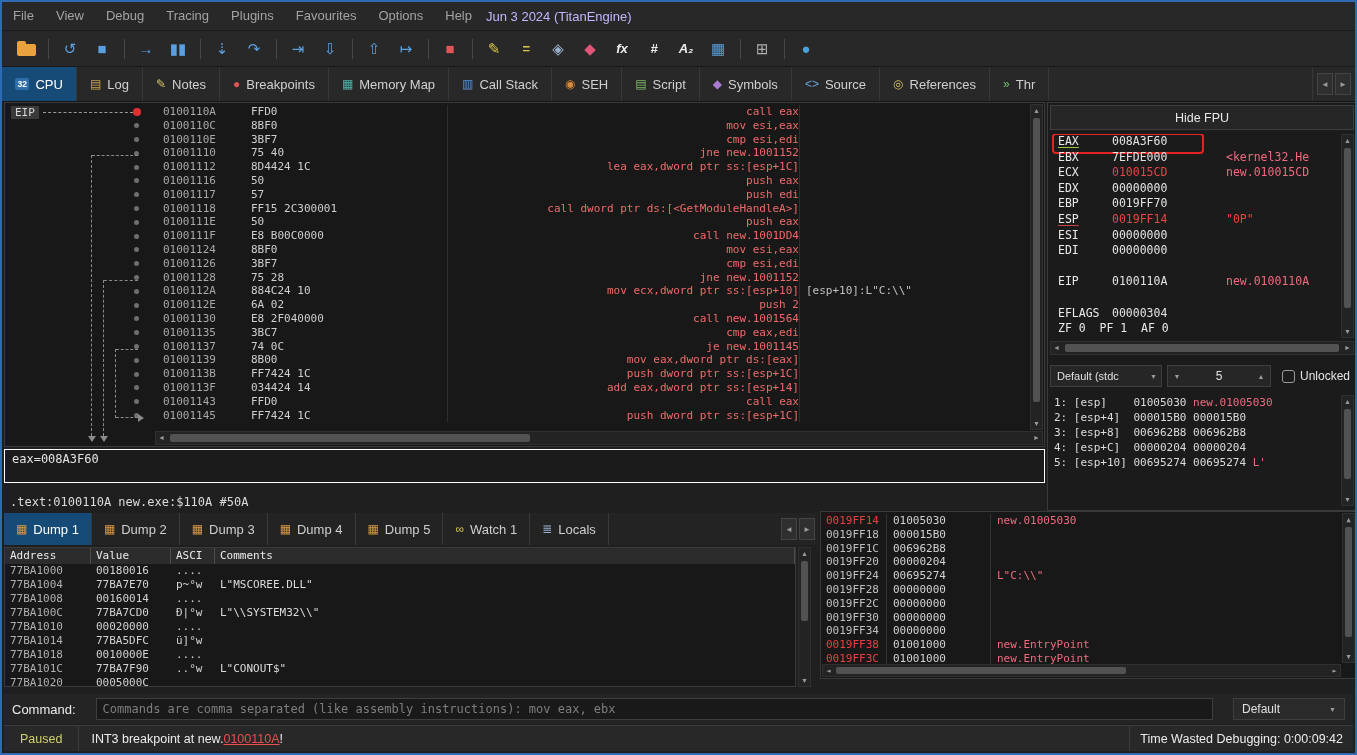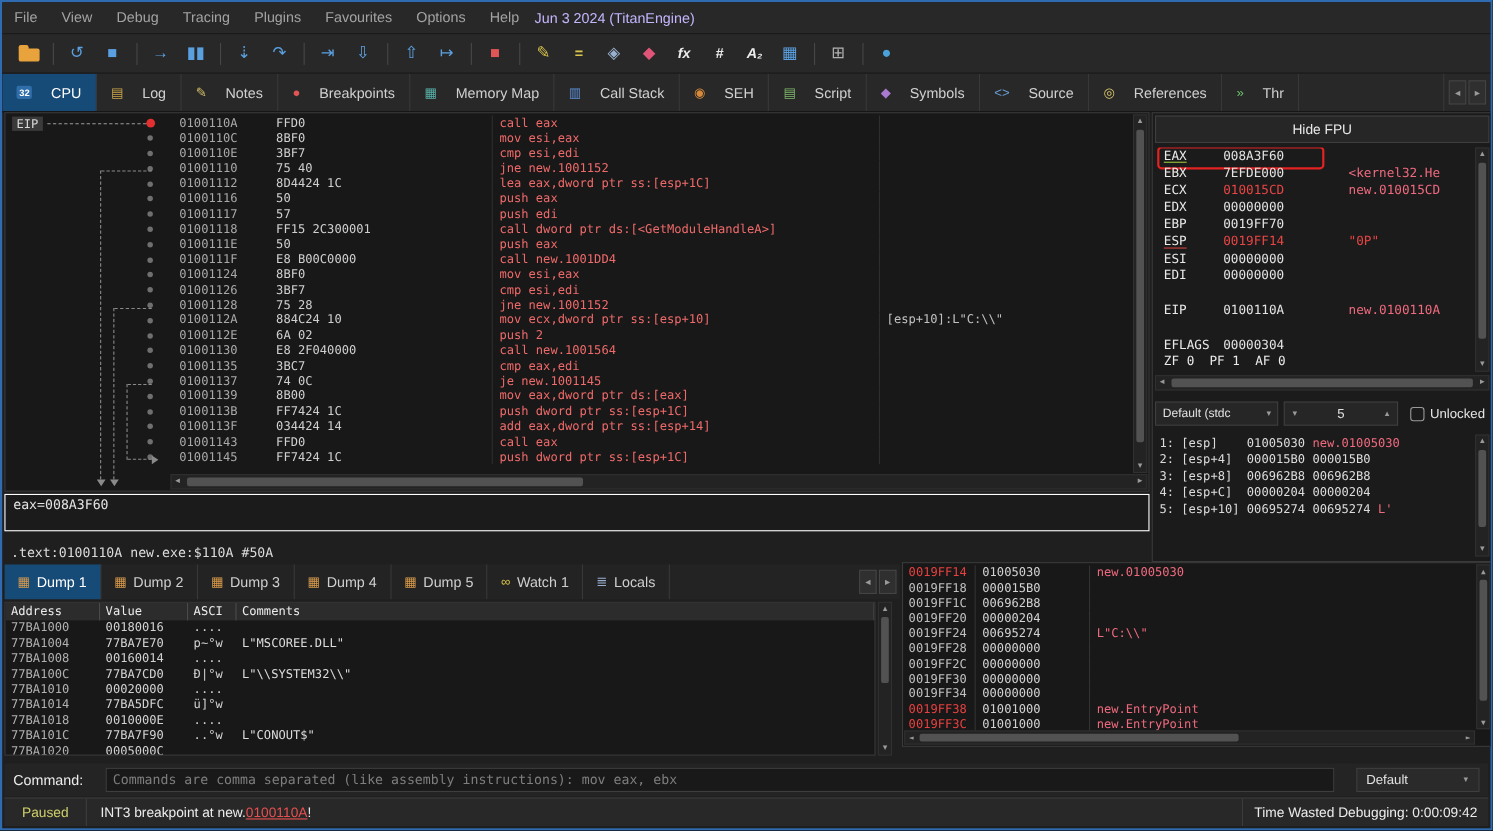--- a/index.html
+++ b/index.html
@@ -22,37 +22,37 @@
   .tool .glyph { font-size:15px; line-height:1; }
   .tool .glyph.txt { font-size:13px; font-weight:bold; font-style:italic; }
   .tool.sep { width:12px; }
   .tool.sep::before { content:""; width:1px; height:20px; background:#474747; }
   .glyph.folder-shape { width:19px; height:12px; background:#e8a33d; border-radius:1px 2px 2px 2px; position:relative; margin-top:3px; }
   .glyph.folder-shape::before { content:""; position:absolute; top:-3px; left:0; width:9px; height:4px; background:#e8a33d; border-radius:2px 2px 0 0; }
 
   
   .tabbar { position:absolute; left:0; right:0; top:64px; height:36px; background:#282828; border-top:1px solid #1a1a1a; border-bottom:1px solid #151515; display:flex; align-items:stretch; }
   .tabs { display:flex; overflow:hidden; flex:1; }
-  .tab { display:flex; align-items:center; gap:17px; padding:0 13px; font-size:13px; color:#d0d0d0; border-right:1px solid #383838; white-space:nowrap; }
+  .tab { display:flex; align-items:center; gap:6px; padding:0 13px; font-size:13px; color:#d0d0d0; border-right:1px solid #383838; white-space:nowrap; }
   .tab.active { background:#164a77; color:#ffffff; }
   .tab-icon { font-size:12px; line-height:1; }
   .tab-icon.chip { background:#2f6ea8; color:#fff; font-size:8.5px; font-weight:700; padding:2px 2.5px; border-radius:2px; }
   .tab-scroll { display:flex; align-items:center; gap:2px; padding:0 4px; border-left:1px solid #383838; }
   .arrow-btn { width:16px; height:22px; display:flex; align-items:center; justify-content:center; font-size:8px; color:#9a9a9a; background:#2f2f2f; border:1px solid #444; }
 
   
   .disasm { position:absolute; left:2px; top:100px; width:1041px; height:345px; background:#181818; border:1px solid #3a3a3a; overflow:hidden; }
   .disasm-rows { position:absolute; left:0; top:2px; right:16px; }
   .drow { display:flex; height:13.8px; line-height:13.8px; font-family:"DejaVu Sans Mono", monospace; font-size:11px; white-space:pre; }
   .gut { width:158px; flex:none; position:relative; }
   .dot { position:absolute; right:24px; top:4.5px; width:5px; height:5px; border-radius:50%; background:#6f6f6f; }
   .dot.bp { width:8px; height:8px; top:3px; right:22px; background:#e23030; }
   .addr { width:88px; flex:none; color:#a8a8a8; }
   .bytes { width:196px; flex:none; color:#cfcfcf; }
-  .instr { width:352px; flex:none; color:#ef6a6a; border-left:1px solid #2e2e2e; padding-left:6px; }
+  .instr { width:352px; flex:none; color:#ef6a6a; border-left:1px solid #2e2e2e; padding-left:6px;text-align:right; }
   .dcomment { flex:1; color:#c0c0c0; border-left:1px solid #2e2e2e; padding-left:6px; }
   .eip-label { position:absolute; left:6px; top:3px; font-family:"DejaVu Sans Mono", monospace; font-size:11px; color:#d8d8d8; background:#3a3a3a; padding:0 4px; line-height:13px; }
   .eip-line { position:absolute; left:38px; top:9px; width:90px; border-top:1px dashed #9a9a9a; }
   .jl { position:absolute; border-left:1px dashed #8a8a8a; }
   .jstub-top { position:absolute; top:0; left:0; height:0; border-top:1px dashed #8a8a8a; }
   .jstub-bottom { position:absolute; bottom:0; left:0; height:0; border-top:1px dashed #8a8a8a; }
   .jarrow-down { position:absolute; bottom:-6px; left:-4px; width:0; height:0; border-top:6px solid #8a8a8a; border-left:4px solid transparent; border-right:4px solid transparent; }
   .jarrow-right { position:absolute; width:0; height:0; border-left:6px solid #8a8a8a; border-top:4px solid transparent; border-bottom:4px solid transparent; }
 
   

